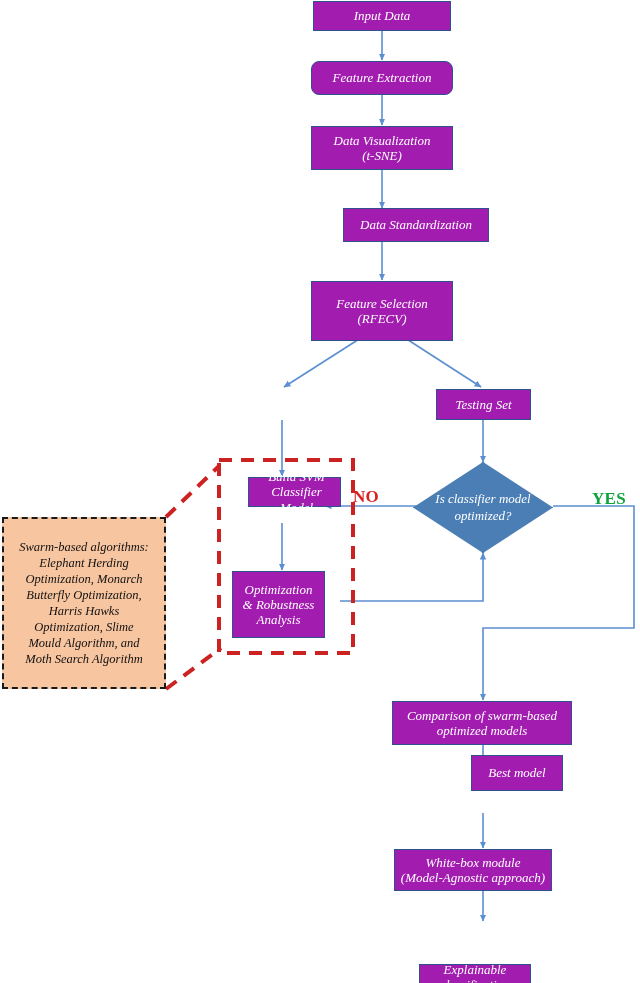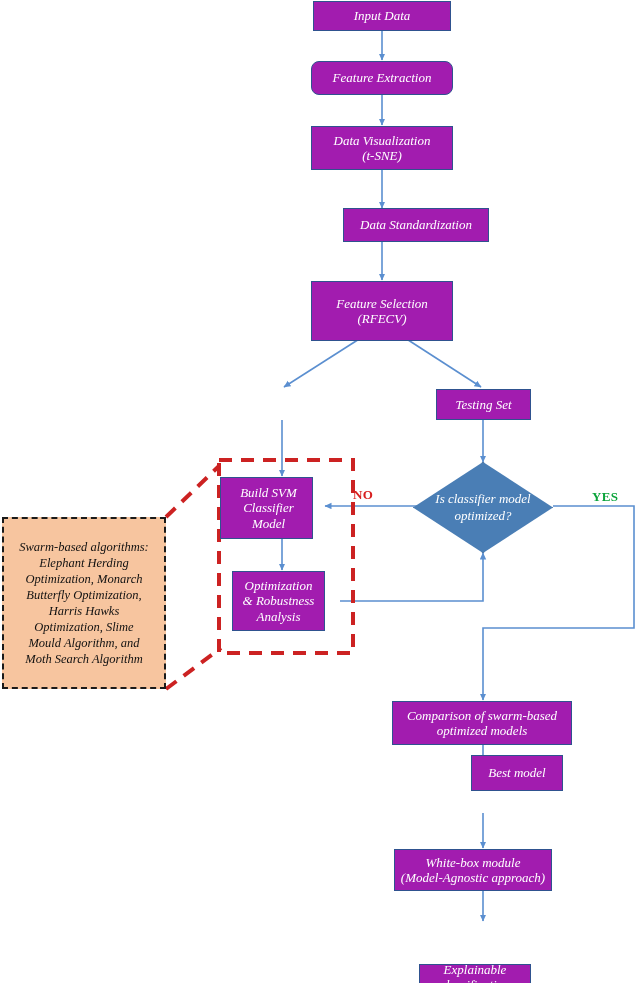--- a/index.html
+++ b/index.html
@@ -70,21 +70,21 @@
     justify-content:center;
     padding:6px 8px;
     white-space:pre-line;
     z-index:3;
   }
 
   .edge-label{
     position:absolute;
     font-family:"Liberation Serif", serif;
     font-weight:bold;
-    font-size:13px;
+    font-size:17px;
     z-index:6;
     letter-spacing:0.3px;
   }
   .label-no{color:#D82020;}
   .label-yes{color:#0CA43B;}
 </style>
 </head>
 <body>
 
 <div id="canvas">
@@ -144,25 +144,25 @@
 (t-SNE)</div>
 
   <div class="node" style="left:309px;top:208px;width:146px;height:34px;margin-left:34px;">Data Standardization</div>
 
   <div class="node" style="left:311px;top:281px;width:142px;height:60px;">Feature Selection
 (RFECV)</div>
 
 
   <div class="node" style="left:436px;top:389px;width:95px;height:31px;">Testing Set</div>
 
-  <div class="node" style="left:220px;top:477px;width:93px;height:62px;padding-left:8px;">Build SVM
+  <div class="node" style="left:248px;top:477px;width:93px;height:30px;padding-left:8px;">Build SVM
 Classifier
 Model</div>
 
-  <div class="node" style="left:232px;top:571px;width:93px;height:60px;">Optimization
+  <div class="node" style="left:232px;top:571px;width:93px;height:67px;">Optimization
 &amp; Robustness
 Analysis</div>
 
   <div class="node" style="left:392px;top:701px;width:180px;height:44px;">Comparison of swarm-based
 optimized models</div>
 
   <div class="node" style="left:437px;top:755px;width:92px;height:36px;margin-left:34px;">Best model</div>
 
   <div class="node" style="left:394px;top:849px;width:158px;height:42px;">White-box module
 (Model-Agnostic approach)</div>

